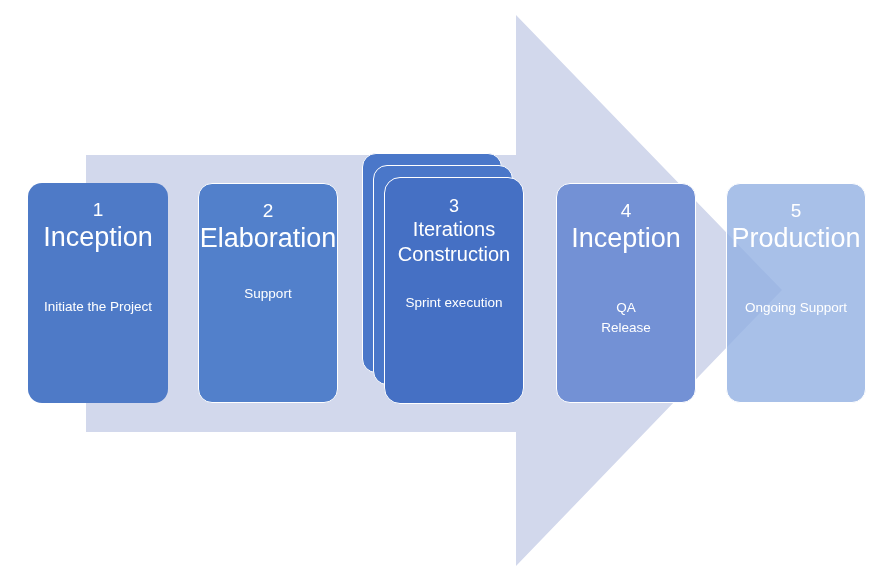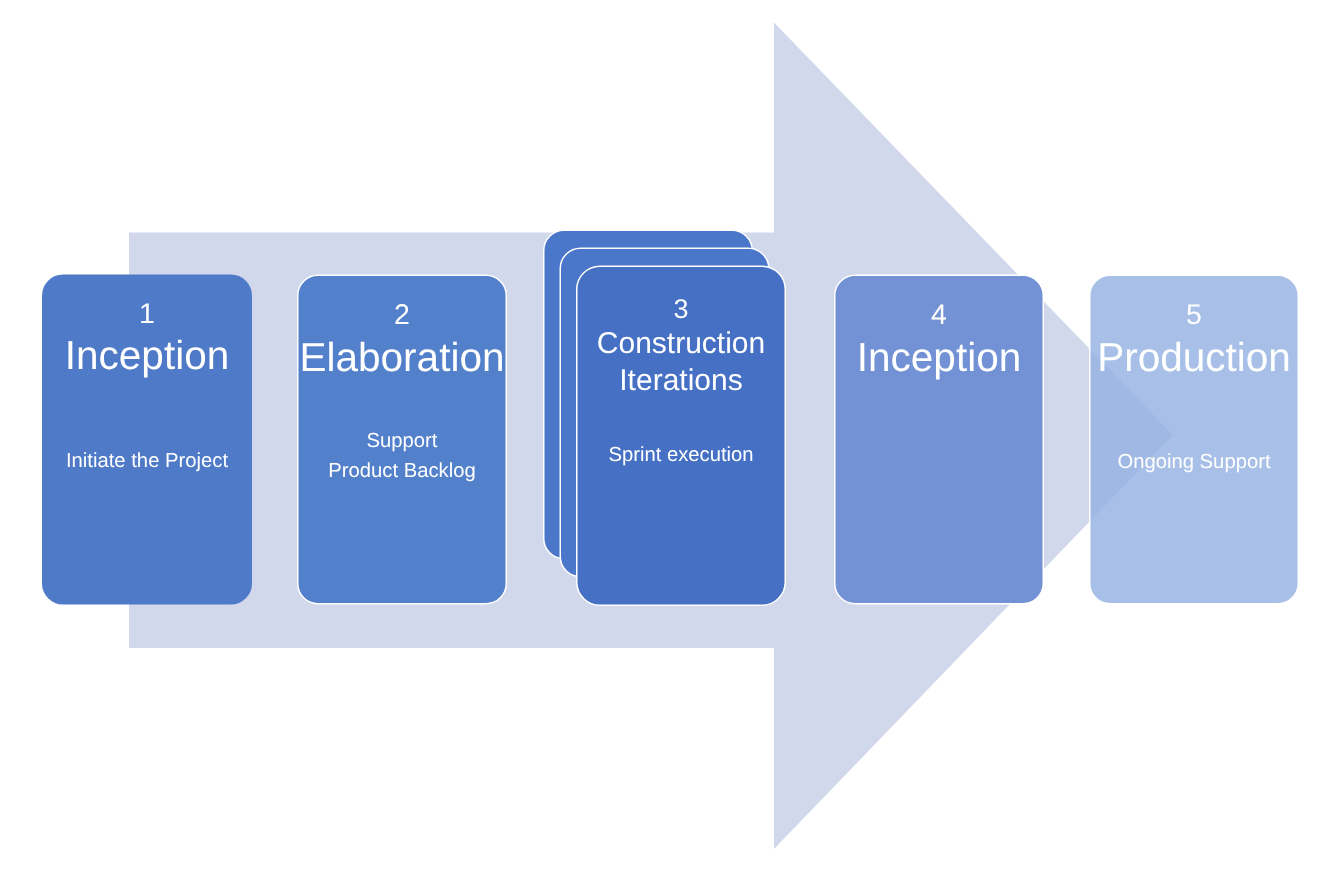--- a/index.html
+++ b/index.html
@@ -133,41 +133,44 @@
     </div>
   </div>
 
   <div class="stage-card" id="card-2">
     <div class="card-head">
       <div class="card-num">2</div>
       <div class="card-title">Elaboration</div>
     </div>
     <div class="card-detail">
       <span class="detail-line">Support</span>
-      <span class="detail-line">Product Backlog</span>
     </div>
   </div>
 
   <div class="stack-back" id="card-3-back2"></div>
   <div class="stack-back" id="card-3-back1"></div>
   <div class="stage-card" id="card-3">
     <div class="card-head">
       <div class="card-num">3</div>
+      <div class="card-title">Iterations</div>
       <div class="card-title">Construction</div>
-      <div class="card-title">Iterations</div>
     </div>
     <div class="card-detail">
       <span class="detail-line">Sprint execution</span>
     </div>
   </div>
 
   <div class="stage-card" id="card-4">
     <div class="card-head">
       <div class="card-num">4</div>
       <div class="card-title">Inception</div>
+    </div>
+    <div class="card-detail">
+      <span class="detail-line">QA</span>
+      <span class="detail-line">Release</span>
     </div>
   </div>
 
   <div class="stage-card" id="card-5">
     <div class="card-head">
       <div class="card-num">5</div>
       <div class="card-title">Production</div>
     </div>
     <div class="card-detail">
       <span class="detail-line">Ongoing Support</span>

